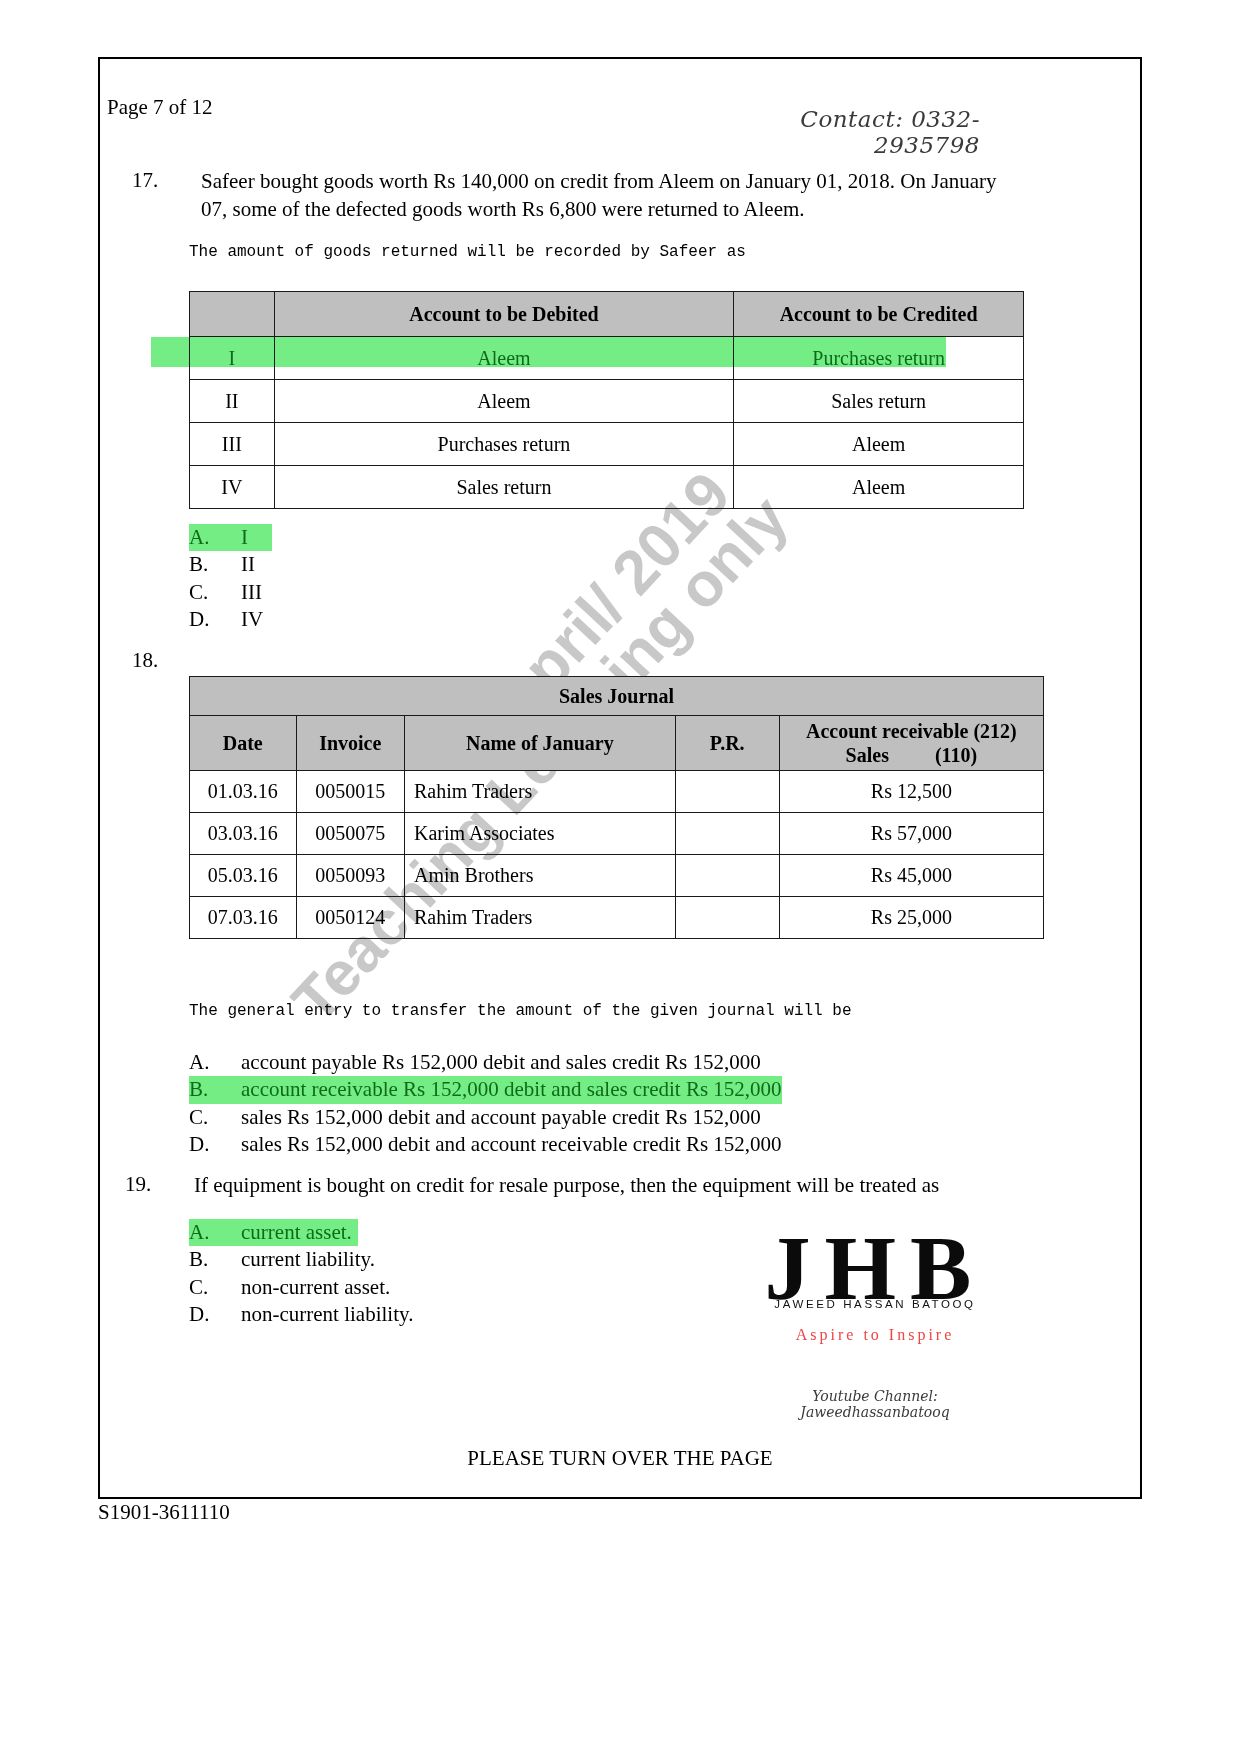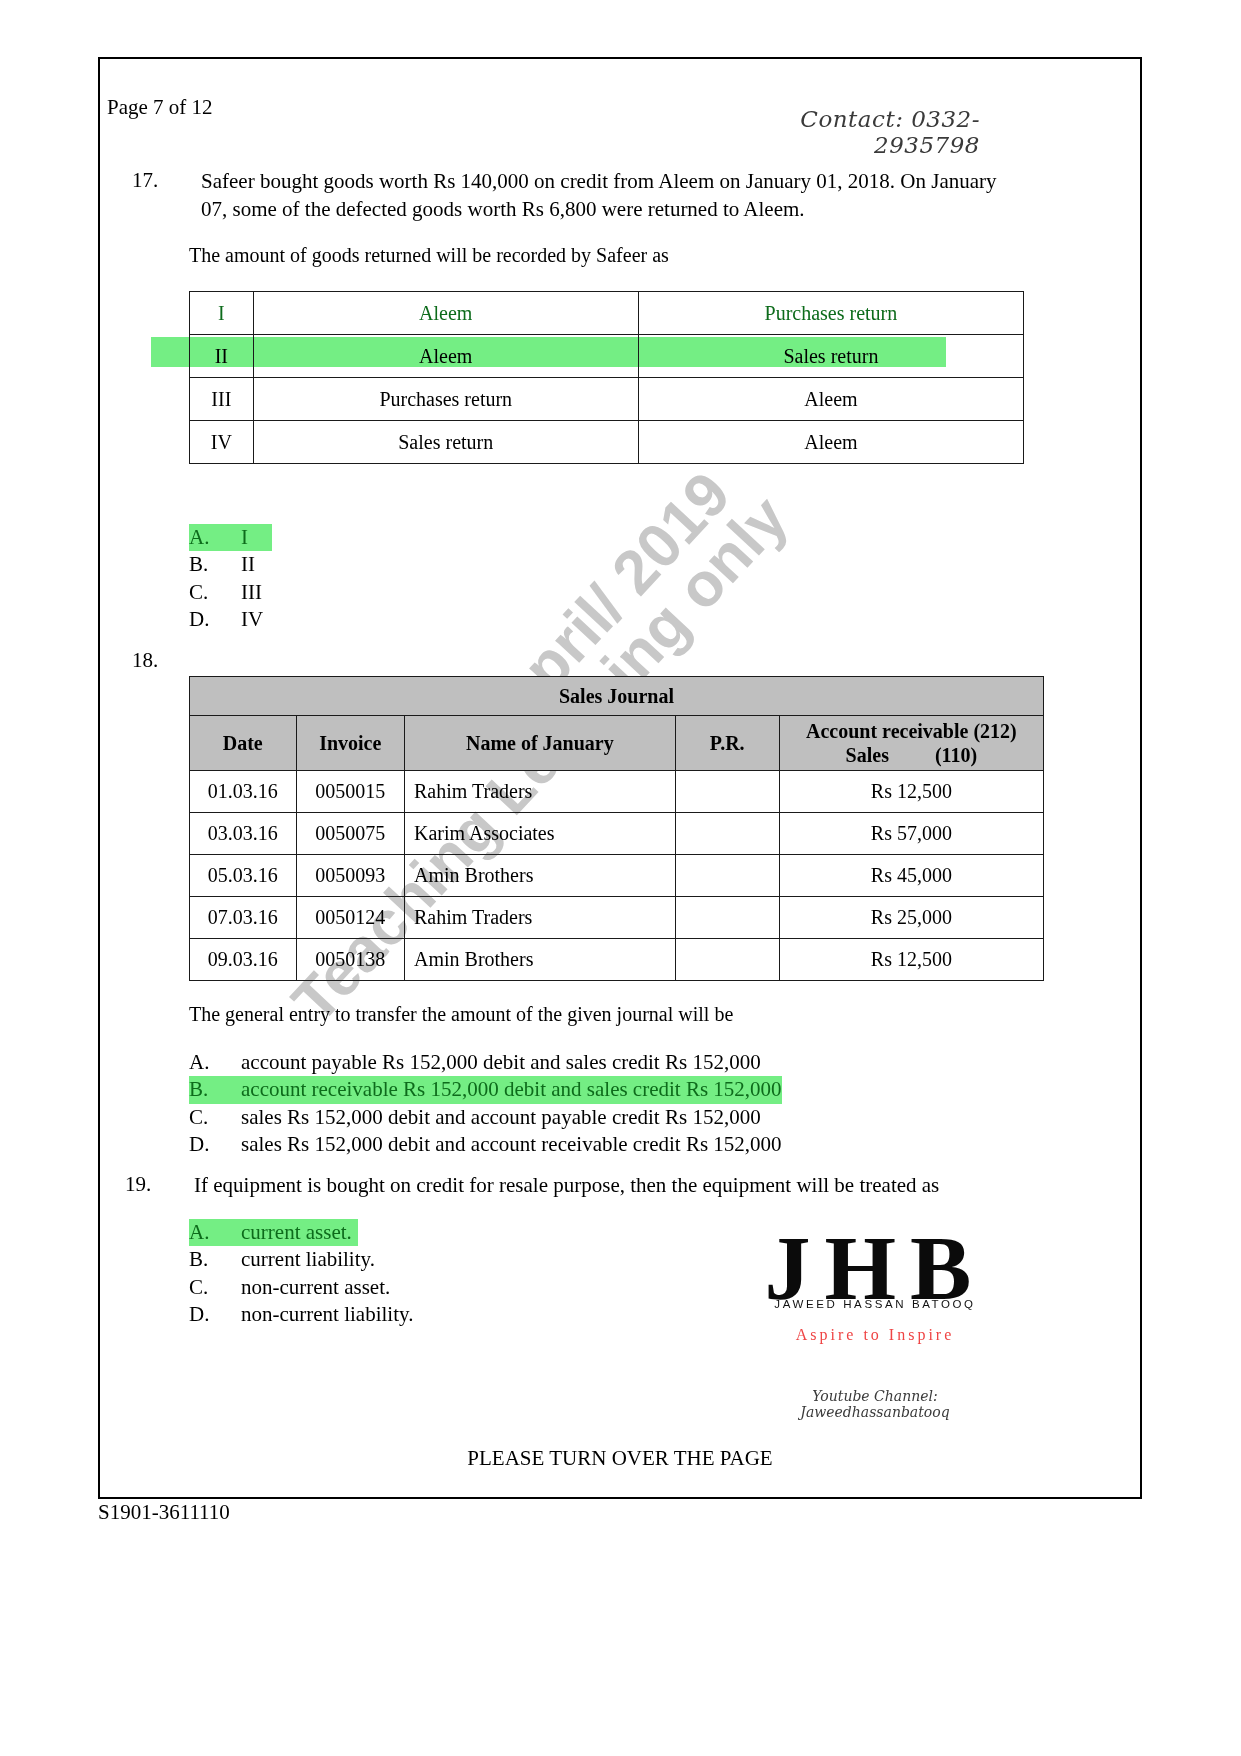--- a/index.html
+++ b/index.html
@@ -85,21 +85,21 @@
   .content { position: absolute; z-index: 4; gap: 12px; }
 
   .q-block { display: flex; }
   .q-num {
     width: 57px;
     flex: 0 0 57px;
     font-size: 21px;
   }
   .q-body { font-size: 21px; line-height: 1.32; }
 
-  .para { font-size: 20px; line-height: 1.32; }
+  .para { font-size: 16px; line-height: 1.32; font-family: Liberation Mono, monospace; }
 
   
   .options { font-size: 21px; line-height: 1.30; }
   .opt-row { display: flex; align-items: baseline; }
   .opt-letter { width: 52px; flex: 0 0 52px; }
   .opt-text { white-space: nowrap; }
   .hl {
     background: #74ee84;
     color: #0d6b1b;
   }
@@ -236,20 +236,25 @@
   <div class="q-num">17.</div>
   <div class="q-body">Safeer bought goods worth Rs 140,000 on credit from Aleem on January 01, 2018. On January 07, some of the defected goods worth Rs 6,800 were returned to Aleem.</div>
 </div>
 
 <div class="content para" style="left:189px; top:242px; width:800px;">The amount of goods returned will be recorded by Safeer as</div>
 
 <div class="hl-strip"></div>
 
 <table id="table-17">
   <tbody>
+      <tr>
+    <td class="thead-cell c1" style="height:44px;"></td>
+    <td class="thead-cell c2">Account to be Debited</td>
+    <td class="thead-cell c3">Account to be Credited</td>
+  </tr>
   <tr class="highlight-row">
     <td>I</td>
     <td>Aleem</td>
     <td>Purchases return</td>
   </tr>
   <tr>
     <td>II</td>
     <td>Aleem</td>
     <td>Sales return</td>
   </tr>
@@ -331,27 +336,20 @@
     <td></td>
     <td>Rs 45,000</td>
   </tr>
   <tr>
     <td>07.03.16</td>
     <td>0050124</td>
     <td class="cust">Rahim Traders</td>
     <td></td>
     <td>Rs 25,000</td>
   </tr>
-  <tr>
-    <td>09.03.16</td>
-    <td>0050138</td>
-    <td class="cust">Amin Brothers</td>
-    <td></td>
-    <td>Rs 12,500</td>
-  </tr>
 </tbody>
   </table>
 
 <div class="content para" style="left:189px; top:1001px; width:820px;">The general entry to transfer the amount of the given journal will be</div>
 
 <div class="content options" style="left:189px; top:1049px;">
   <div class="opt-row">
     <div class="opt-letter">A.</div>
     <div class="opt-text">account payable Rs 152,000 debit and sales credit Rs 152,000</div>
   </div>

